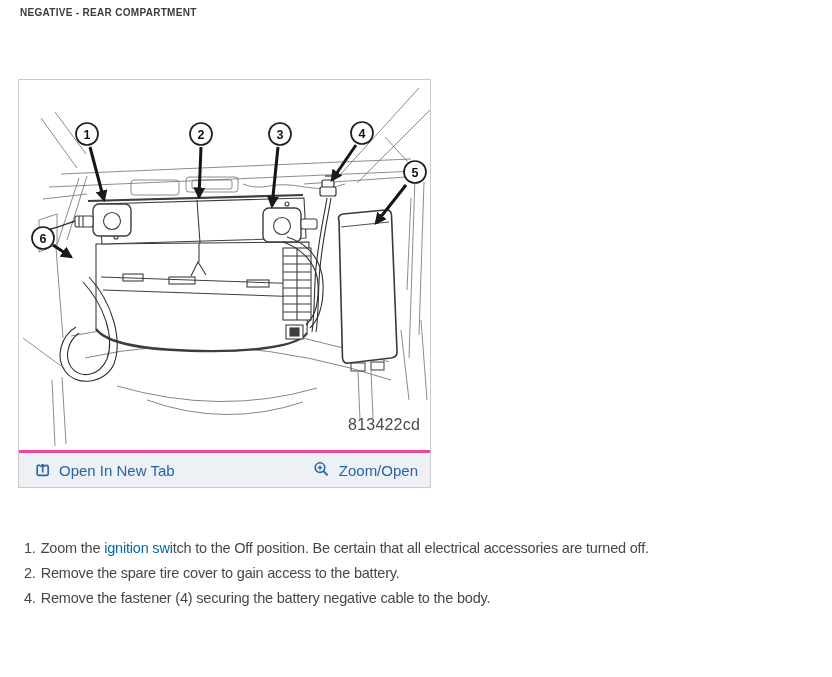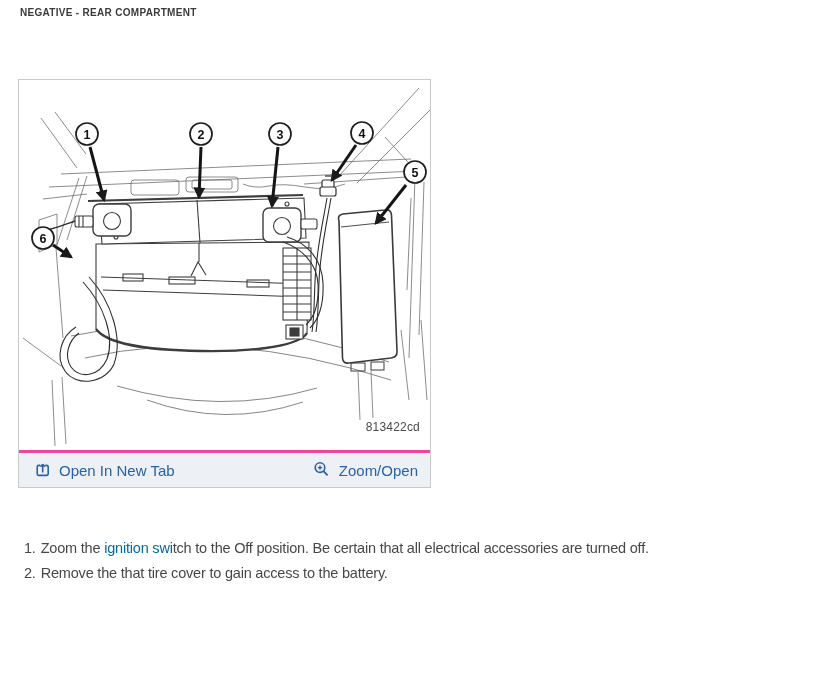--- a/index.html
+++ b/index.html
@@ -12,21 +12,21 @@
     font-size:10px;font-weight:bold;color:#3b3b3b;letter-spacing:.3px;
   }
   .figure-panel{
     position:absolute;left:18px;top:79px;width:411px;
     border:1px solid #cacaca;background:#fff;
   }
   .fig-image{position:relative;width:411px;height:370px;background:#fff;}
   .fig-image svg{position:absolute;left:0;top:0;}
   .fig-code{
     position:absolute;right:10px;bottom:16px;
-    font-size:12px;color:#4a4a4a;letter-spacing:.2px;
+    font-size:16px;color:#4a4a4a;letter-spacing:.2px;
   }
   .fig-toolbar{
     height:37px;background:#edf0f4;display:flex;align-items:center;
     justify-content:space-between;padding:0 12px 0 16px;box-sizing:border-box;
     border-top:3px solid #ec4899;
   }
   .tb-link{
     display:flex;align-items:center;gap:8px;color:#2a62a5;
     font-size:15px;text-decoration:none;cursor:pointer;
   }
@@ -200,15 +200,18 @@
       <span>Zoom/Open</span>
     </a>
   </div>
 </div>
 
 <div class="steps">
   <div class="step">
     <span class="step-num">1.</span><span><span>Zoom the </span><a class="step-link">ignition swi</a><span>tch to the Off position. Be certain that all electrical accessories are turned off.</span></span>
   </div>
   <div class="step">
-    <span class="step-num">2.</span><span>Remove the that tire cover to gain access to the battery.</span>
+    <span class="step-num">2.</span><span>Remove the spare tire cover to gain access to the battery.</span>
+  </div>
+  <div class="step">
+    <span class="step-num">4.</span><span>Remove the fastener (4) securing the battery negative cable to the body.</span>
   </div>
 </div>
 
 </body></html>

